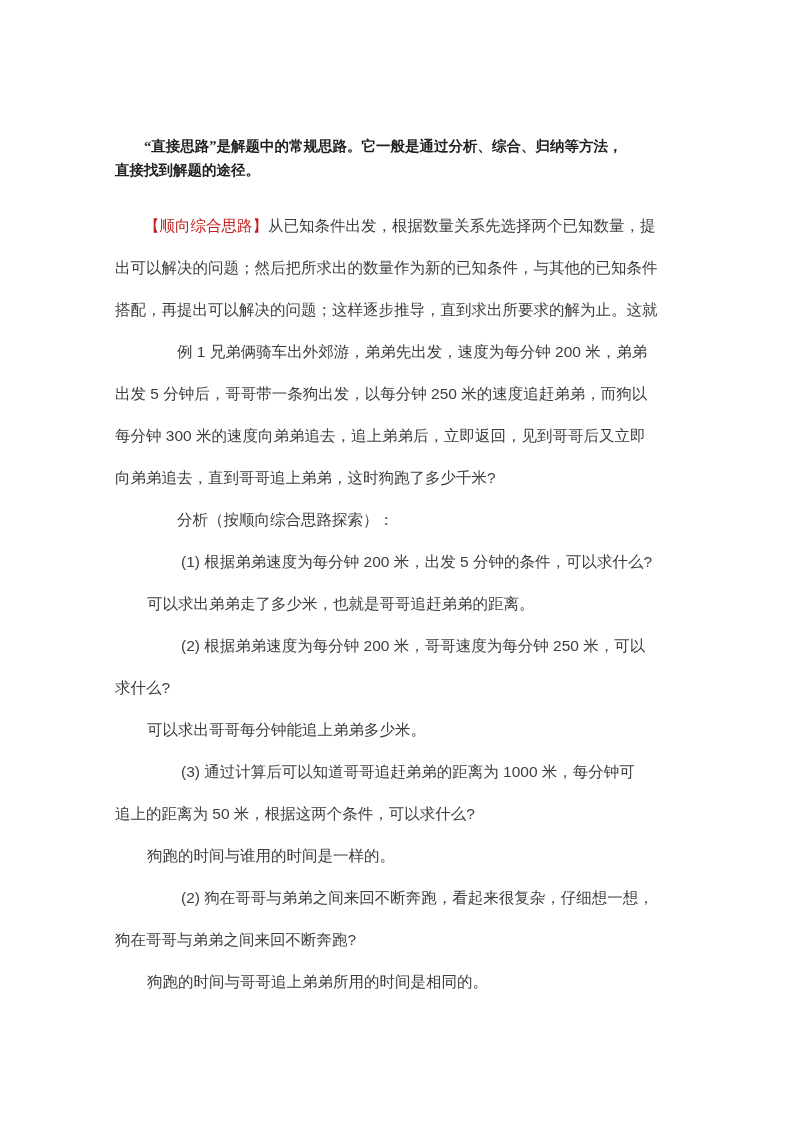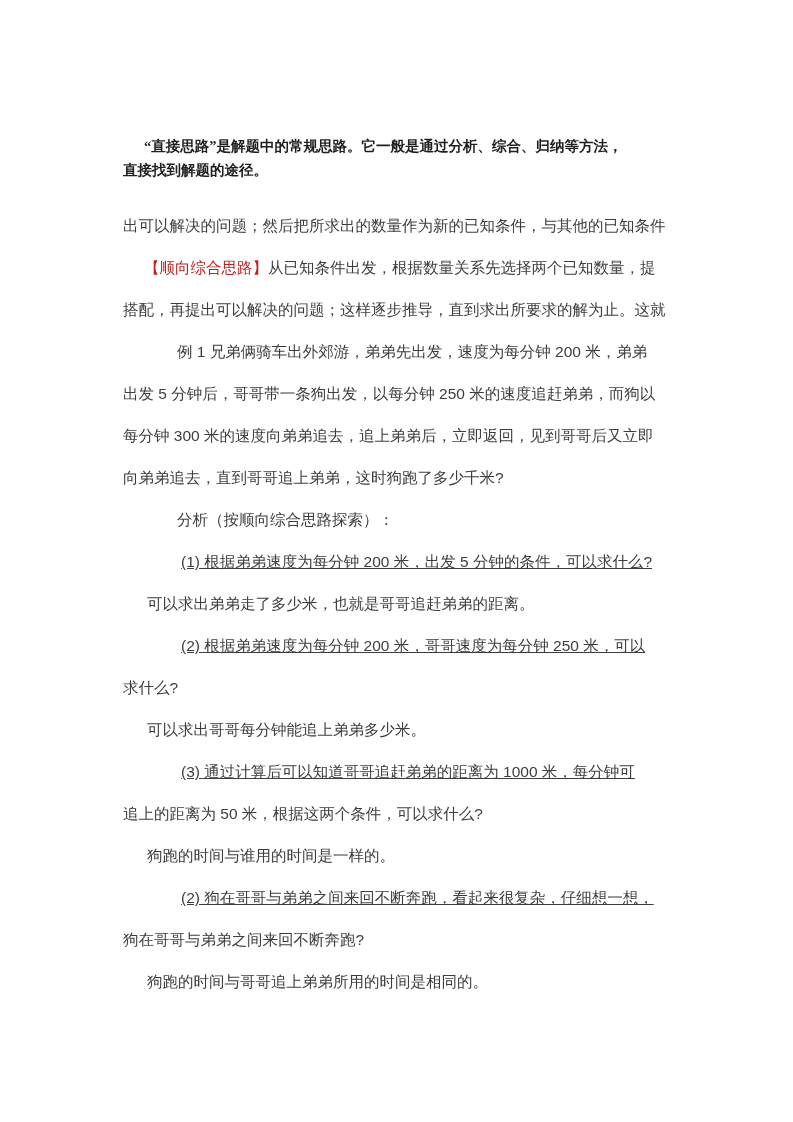--- a/index.html
+++ b/index.html
@@ -30,41 +30,41 @@
   
   .bodytext {
     margin-top: 23px;
     font-size: 15.5px;
     line-height: 42px;
     color: var(--body, #3d3d3d);
   }
   .ln {
     white-space: nowrap;
   }
-  .indent-flush  { margin-left: 8px; }
+  .indent-flush  { margin-left: 0; }
   .indent-para   { margin-left: 29px; }  
   .indent-item   { margin-left: 62px; }  
-  .indent-num    { margin-left: 66px; text-decoration: underline; }  
+  .indent-num    { margin-left: 66px; }  
   .indent-answer { margin-left: 32px; }  
   .red {
     color: var(--red, #c21f1f);
   }
 </style>
 </head>
 <body>
 
 <div class="page">
   <div class="content">
     <section class="intro">
         <div class="ln indent-para">“直接思路”是解题中的常规思路。它一般是通过分析、综合、归纳等方法，</div>
         <div class="ln indent-flush">直接找到解题的途径。</div>
       </section>
     <section class="bodytext">
+        <div class="ln indent-para"><span class="red">【顺向综合思路】</span>从已知条件出发，根据数量关系先选择两个已知数量，提</div>
         <div class="ln indent-flush">出可以解决的问题；然后把所求出的数量作为新的已知条件，与其他的已知条件</div>
-        <div class="ln indent-para"><span class="red">【顺向综合思路】</span>从已知条件出发，根据数量关系先选择两个已知数量，提</div>
         <div class="ln indent-flush">搭配，再提出可以解决的问题；这样逐步推导，直到求出所要求的解为止。这就</div>
         <div class="ln indent-item">例 1  兄弟俩骑车出外郊游，弟弟先出发，速度为每分钟 200 米，弟弟</div>
         <div class="ln indent-flush">出发 5 分钟后，哥哥带一条狗出发，以每分钟 250 米的速度追赶弟弟，而狗以</div>
         <div class="ln indent-flush">每分钟 300 米的速度向弟弟追去，追上弟弟后，立即返回，见到哥哥后又立即</div>
         <div class="ln indent-flush">向弟弟追去，直到哥哥追上弟弟，这时狗跑了多少千米?</div>
         <div class="ln indent-item">分析（按顺向综合思路探索）：</div>
         <div class="ln indent-num">(1) 根据弟弟速度为每分钟 200 米，出发 5 分钟的条件，可以求什么?</div>
         <div class="ln indent-answer">可以求出弟弟走了多少米，也就是哥哥追赶弟弟的距离。</div>
         <div class="ln indent-num">(2) 根据弟弟速度为每分钟 200 米，哥哥速度为每分钟 250 米，可以</div>
         <div class="ln indent-flush">求什么?</div>

